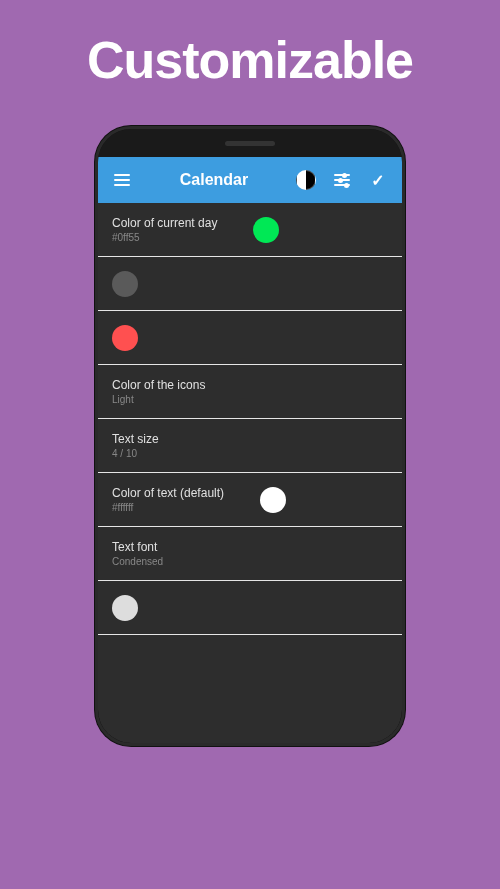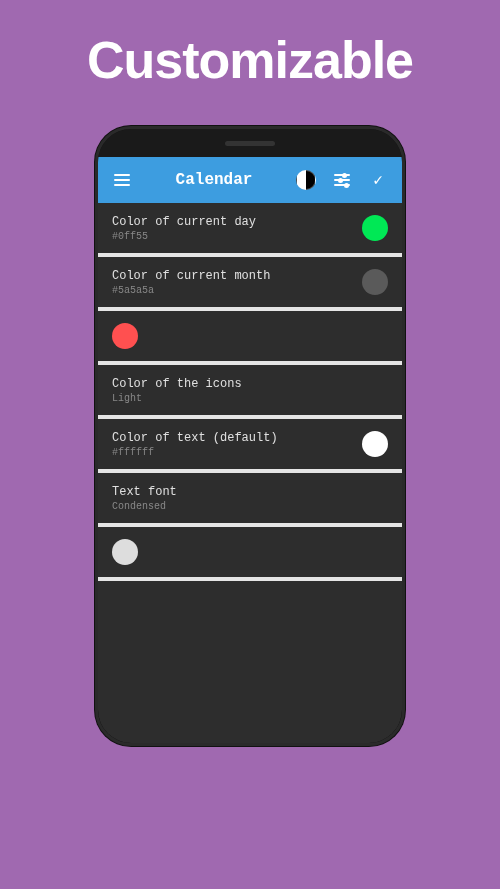--- a/index.html
+++ b/index.html
@@ -38,21 +38,20 @@
     }
 
     .phone-shell {
       position: absolute;
       top: 0; left: 0; right: 0; bottom: 0;
       background: #1a1a1a;
       border-radius: 36px;
       border: 3px solid #2a2a2a;
       box-shadow: 0 0 0 1px #111, inset 0 0 10px rgba(0,0,0,0.5);
       overflow: hidden;
-      font-family: Liberation Mono, monospace;
     }
 
     
     .phone-top-bar {
       width: 100%;
       height: 28px;
       background: #1a1a1a;
       display: flex;
       align-items: center;
       justify-content: center;
@@ -107,24 +106,23 @@
     
     .settings-list {
       width: 100%;
       overflow-y: auto;
       height: calc(100% - 46px);
     }
 
     .setting-item {
       width: 100%;
       padding: 10px 14px;
-      border-bottom: 4px solid #e5e5e5;
-      display: flex;
-      align-items: center;
-      justify-content: space-between;
+      border-bottom: 1px solid #e5e5e5;
+      display: flex;
+      align-items: center;
       cursor: pointer;
       min-height: 54px;
       gap: 36px;
     }
 
     .setting-text {
       display: flex;
       flex-direction: column;
     }
 
@@ -244,33 +242,35 @@
 
       <div class="settings-list" id="settings-list">
       <div class="setting-item">
             <div class="setting-text">
               <span class="setting-label">Color of current day</span>
               <span class="setting-value">#0ff55</span>
             </div>
             <div class="color-dot" style="background-color: rgb(0, 232, 85);"></div>
           </div>
           <div class="setting-item">
-            <div class="setting-text">
-              <span class="setting-label">Color of current month</span>
-              <span class="setting-value">#5a5a5a</span>
-            </div>
             <div class="color-dot" style="background-color: rgb(90, 90, 90);"></div>
           </div>
           <div class="setting-item">
             <div class="color-dot" style="background-color: rgb(255, 80, 80);"></div>
           </div>
           <div class="setting-item">
             <div class="setting-text">
               <span class="setting-label">Color of the icons</span>
               <span class="setting-value">Light</span>
+            </div>
+          </div>
+          <div class="setting-item">
+            <div class="setting-text">
+              <span class="setting-label">Text size</span>
+              <span class="setting-value">4 / 10</span>
             </div>
           </div>
           <div class="setting-item">
             <div class="setting-text">
               <span class="setting-label">Color of text (default)</span>
               <span class="setting-value">#ffffff</span>
             </div>
             <div class="color-dot" style="background-color: rgb(255, 255, 255);"></div>
           </div>
           <div class="setting-item">

